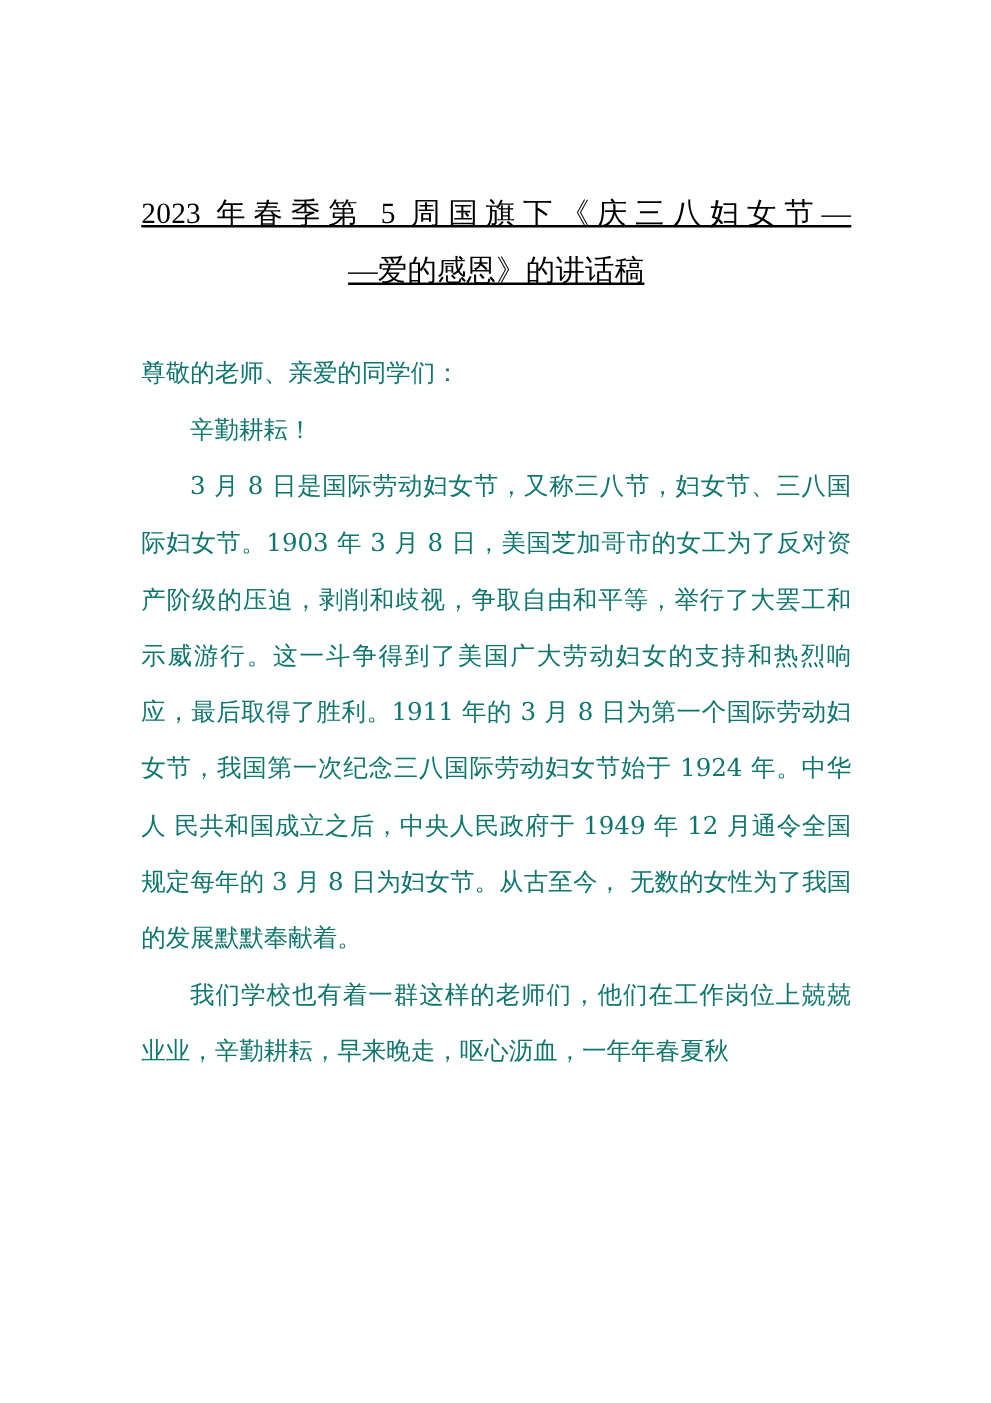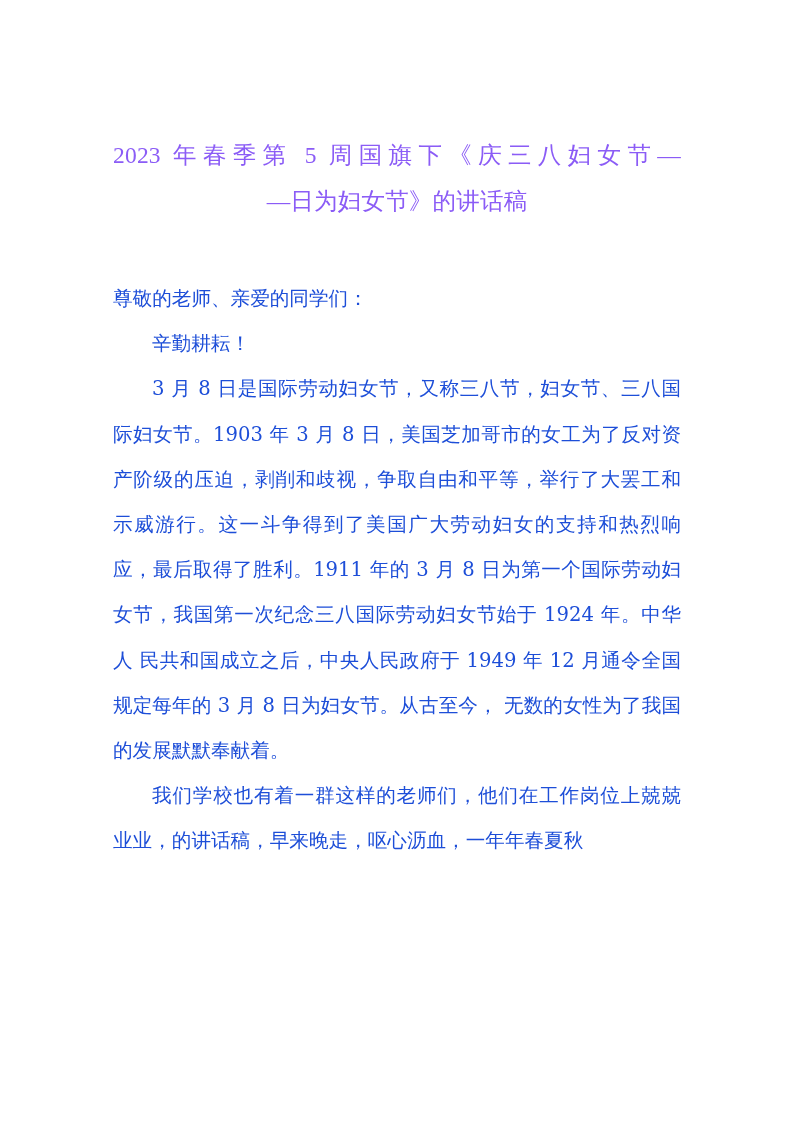--- a/index.html
+++ b/index.html
@@ -21,30 +21,31 @@
     width: 793px;
     height: 1122px;
     background: #ffffff;
     box-sizing: border-box;
   }
 
   
   .doc-title {
     position: absolute;
     left: 113px;
-    top: 132px;
+    top: 148px;
     width: 568px;
     text-align: center;
     font-family: "Liberation Serif", "DejaVu Serif", serif;
     font-size: 23.5px;
     line-height: 46px;
     letter-spacing: 0.2px;
-    color: #8b5cf6;
+    color: #000000;
     font-weight: 400;
     white-space: normal;
+    text-decoration: underline;
   }
   .doc-title .tline {
     display: block;
   }
   .doc-title .tline-1 {
     text-align: justify;
     text-align-last: justify;
   }
   .doc-title .tline-2 {
     text-align: center;
@@ -55,21 +56,21 @@
     position: absolute;
     left: 113px;
     top: 276px;
     width: 568px;
   }
 
   .para {
     font-family: "DejaVu Serif", "Liberation Serif", serif;
     font-size: 19.6px;
     line-height: 45.2px;
-    color: #1d4ed8;
+    color: #0f766e;
     margin: 0;
     text-align: justify;
     text-align-last: left;
     white-space: pre-wrap;
     word-break: break-all;
     font-weight: 400;
   }
   .para.indent {
     text-indent: 39px;
   }
@@ -83,23 +84,23 @@
     text-align-last: left;
   }
 </style>
 </head>
 <body>
 
 <div class="page">
 
   <div class="doc-title">
     <span class="tline tline-1">2023 年春季第 5 周国旗下《庆三八妇女节—</span>
-    <span class="tline tline-2">—日为妇女节》的讲话稿</span>
+    <span class="tline tline-2">—爱的感恩》的讲话稿</span>
   </div>
 
   <div class="body-block">
     <p class="para noindent j-full">尊敬的老师、亲爱的同学们：</p>
     <p class="para indent j-full">辛勤耕耘！</p>
     <p class="para indent j-full">3 月 8 日是国际劳动妇女节，又称三八节，妇女节、三八国际妇女节。1903 年 3 月 8 日，美国芝加哥市的女工为了反对资产阶级的压迫，剥削和歧视，争取自由和平等，举行了大罢工和示威游行。这一斗争得到了美国广大劳动妇女的支持和热烈响应，最后取得了胜利。1911 年的 3 月 8 日为第一个国际劳动妇女节，我国第一次纪念三八国际劳动妇女节始于 1924 年。中华人 民共和国成立之后，中央人民政府于 1949 年 12 月通令全国规定每年的 3 月 8 日为妇女节。从古至今， 无数的女性为了我国的发展默默奉献着。</p>
-    <p class="para indent j-full">我们学校也有着一群这样的老师们，他们在工作岗位上兢兢业业，的讲话稿，早来晚走，呕心沥血，一年年春夏秋</p>
+    <p class="para indent j-full">我们学校也有着一群这样的老师们，他们在工作岗位上兢兢业业，辛勤耕耘，早来晚走，呕心沥血，一年年春夏秋</p>
   </div>
 
 </div>
 
 </body></html>

